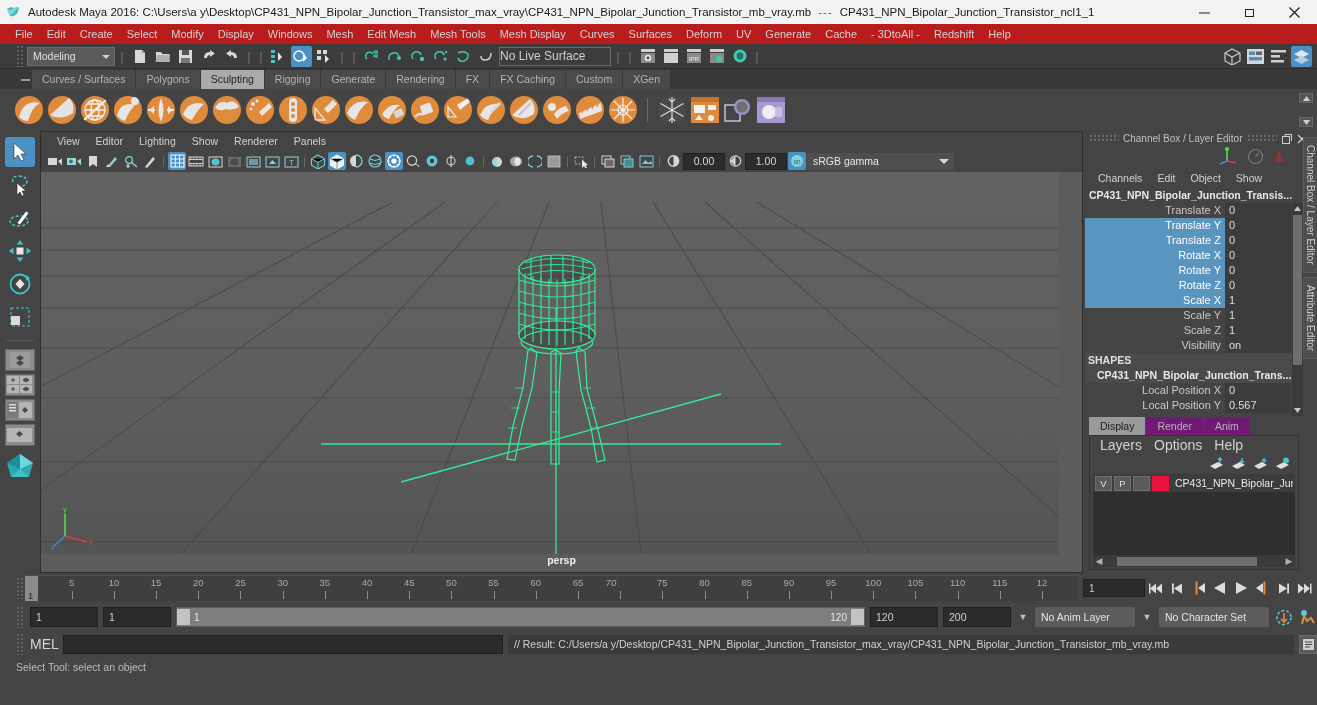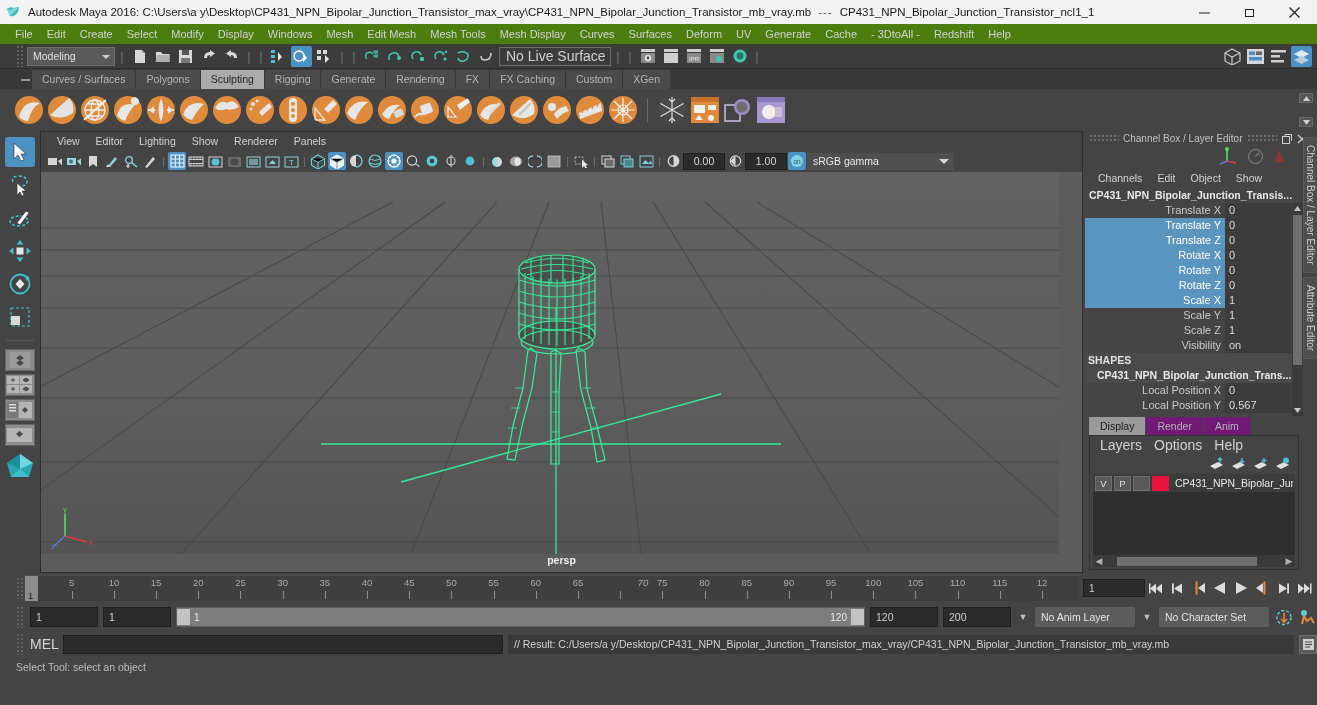--- a/index.html
+++ b/index.html
@@ -14,21 +14,21 @@
     position:relative; }
   #tb-title { white-space:nowrap; overflow:hidden; }
   #tb-sep { padding:0 7px; color:#555; letter-spacing:1px; }
   #tb-sub { white-space:nowrap; }
   #tb-spacer { flex:1; }
   .wbtn { width:45px; height:24px; display:flex; align-items:center;
     justify-content:center; color:#222; }
   .wbtn svg { display:block; }
 
   
-  #menubar { height:20px; background:#4d7c0f; display:flex; align-items:center;
+  #menubar { height:20px; background:#b91c1c; display:flex; align-items:center;
     padding-left:8px; }
   #menubar .mi { padding:0 7px; height:20px; line-height:20px; color:#d2d2d2;
     font-size:11px; white-space:nowrap; }
 
   
   #statusline { height:25px; background:#3c3c3c; display:flex; align-items:center;
     padding-left:16px; gap:2px; border-bottom:1px solid #2e2e2e; }
   .gripdots { width:9px; height:22px; flex:none;
     background-image:radial-gradient(circle, #6a6a6a 1px, transparent 1px);
     background-size:4px 4px; opacity:.8; }
@@ -36,21 +36,21 @@
     color:#e0e0e0; font-size:10.5px; display:flex; align-items:center;
     padding-left:5px; position:relative; }
   .menu-sel .arw { position:absolute; right:4px; top:7px;
     border-left:4px solid transparent; border-right:4px solid transparent;
     border-top:4px solid #d0d0d0; }
   .sdiv { width:10px; text-align:center; color:#6f6f6f; font-size:13px; flex:none; }
   .sbtn { width:21px; height:21px; flex:none; display:flex; align-items:center;
     justify-content:center; border-radius:2px; }
   .sbtn.on { background:#4b91c4; }
   .livefield { width:112px; height:19px; background:#3c3c3c; border:1px solid #6a6a6a;
-    color:#cfcfcf; font-size:14px; display:flex; align-items:center; padding-left:6px; }
+    color:#cfcfcf; font-size:12px; display:flex; align-items:center; }
   #statusline .right { margin-left:auto; display:flex; align-items:center;
     gap:2px; padding-right:5px; }
 
   
   #shelftabs { height:20px; background:#383838; display:flex; align-items:flex-end;
     padding-left:18px; }
   .shtab { height:19px; line-height:19px; padding:0 10px; font-size:10.5px;
     color:#b4b4b4; background:#4a4a4a; margin-right:1px; }
   .shtab.active { background:#ababab; color:#1e1e1e; }
   .shhandle { width:14px; height:18px; display:flex; align-items:center;
@@ -1276,21 +1276,21 @@
       <div class="ticklbl" style="left: 384.227px;">45</div>
       <div class="tick" style="left: 426.412px;"></div>
       <div class="ticklbl" style="left: 426.412px;">50</div>
       <div class="tick" style="left: 468.597px;"></div>
       <div class="ticklbl" style="left: 468.597px;">55</div>
       <div class="tick" style="left: 510.782px;"></div>
       <div class="ticklbl" style="left: 510.782px;">60</div>
       <div class="tick" style="left: 552.966px;"></div>
       <div class="ticklbl" style="left: 552.966px;">65</div>
       <div class="tick" style="left: 595.151px;"></div>
-      <div class="ticklbl" style="left: 618px; font-style: italic;">70</div>
+      <div class="ticklbl" style="left: 586px; font-style: italic;">70</div>
       <div class="tick" style="left: 637.336px;"></div>
       <div class="ticklbl" style="left: 637.336px;">75</div>
       <div class="tick" style="left: 679.521px;"></div>
       <div class="ticklbl" style="left: 679.521px;">80</div>
       <div class="tick" style="left: 721.706px;"></div>
       <div class="ticklbl" style="left: 721.706px;">85</div>
       <div class="tick" style="left: 763.891px;"></div>
       <div class="ticklbl" style="left: 763.891px;">90</div>
       <div class="tick" style="left: 806.076px;"></div>
       <div class="ticklbl" style="left: 806.076px;">95</div>

